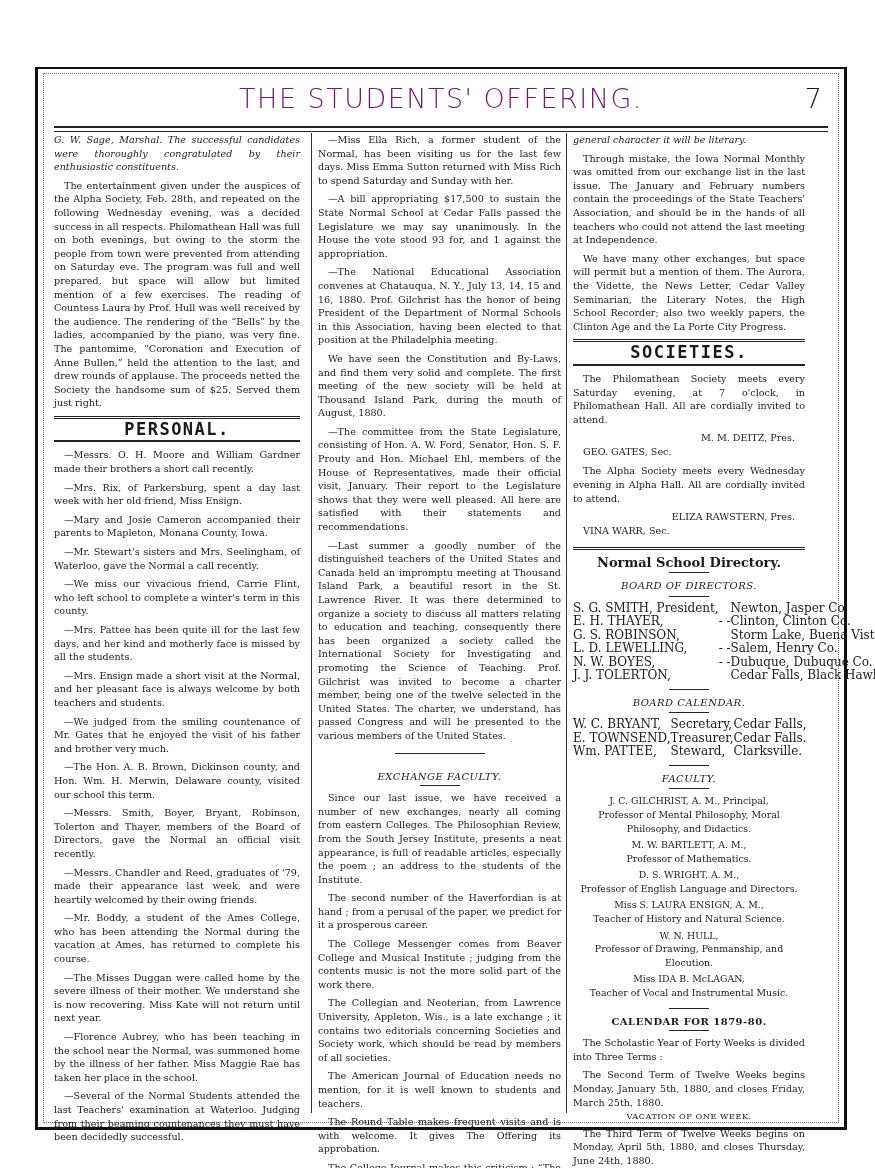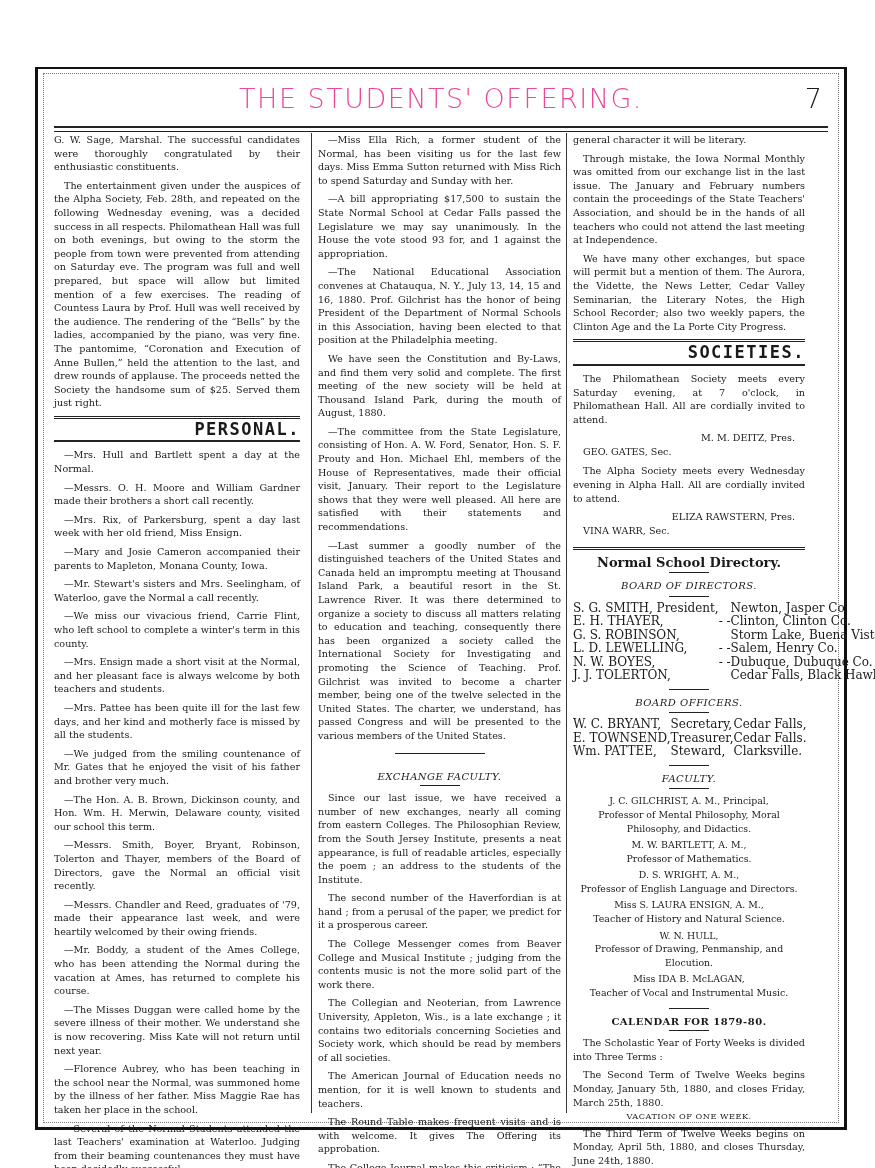--- a/index.html
+++ b/index.html
@@ -4,34 +4,34 @@
 <style>
   html, body { margin:0; padding:0; background:#fff; }
   body { width:875px; height:1168px; position:relative; overflow:hidden;
          font-family:"DejaVu Serif", serif; color:#1a1a1a; }
   .frame { position:absolute; left:35px; top:67px; width:806px; height:1058px;
            border:2px solid #111; border-left-width:3px; border-right-width:3px; border-bottom-width:3px; }
   .inner { position:absolute; left:5px; top:4px; right:5px; bottom:4px;
            border:1px dashed #777; border-style:dotted; }
   .masthead { position:absolute; left:0; right:0; top:14px; text-align:center;
               font-family:"DejaVu Sans", sans-serif; font-weight:300; font-size:27px;
-              letter-spacing:1.5px; color:#ec4899; }
+              letter-spacing:1.5px; color:#701a75; }
   .pageno { position:absolute; right:22px; top:14px; font-family:"DejaVu Sans", sans-serif;
             font-size:27px; font-weight:300; }
   .rule-top { position:absolute; left:16px; right:16px; top:57px; height:3px;
               border-top:2px solid #222; border-bottom:1px solid #222; }
   .col { position:absolute; top:64px; font-size:9.6px; line-height:13.6px; text-align:justify; }
   .c1 { left:16px; width:246px; }
   .c2 { left:273px; width:243px; border-left:1px solid #333; padding-left:6px; }
   .c3 { left:528px; width:232px; border-left:1px solid #333; padding-left:6px; }
   .c2, .c3 { bottom:14px; }
   p { margin:0 0 5px 0; text-indent:10px; }
-  p.ni { text-indent:0; }
+  p.ni { text-indent:0;font-style:italic; }
   .sechead { font-family:"DejaVu Sans Mono", monospace; font-weight:bold; font-size:17px;
-             text-align:right; letter-spacing:1.5px; margin:6px 0 6px 0; padding:4px 0;
+             text-align:center; letter-spacing:1.5px; margin:6px 0 6px 0; padding:4px 0;
              border-top:3px double #222; border-bottom:2px solid #222; }
   .subhead { text-align:center; font-style:italic; font-size:10px; letter-spacing:0.5px; margin:6px 0 3px; }
   .short-rule { width:40px; margin:2px auto 5px; border-top:1px solid #222; }
   .dirtitle { text-align:center; font-weight:bold; font-size:13px; margin:10px 0 2px; padding-top:6px;
               border-top:3px double #222; }
   table.dir { width:100%; border-collapse:collapse; font-size:12px; line-height:13.5px; }
   table.dir td { padding:0; white-space:nowrap; }
   table.dir td.r { }
   .fac { text-align:center; font-size:9.4px; line-height:13.6px; }
   .fac .nm { margin-top:3px; }
@@ -49,28 +49,27 @@
 
   <div class="masthead">THE STUDENTS' OFFERING.</div>
   <div class="pageno">7</div>
   <div class="rule-top"></div>
 
   <div class="col c1">
     <p class="ni">G. W. Sage, Marshal. The successful candidates were thoroughly congratulated by their enthusiastic constituents.</p>
     <p>The entertainment given under the auspices of the Alpha Society, Feb. 28th, and repeated on the following Wednesday evening, was a decided success in all respects. Philomathean Hall was full on both evenings, but owing to the storm the people from town were prevented from attending on Saturday eve. The program was full and well prepared, but space will allow but limited mention of a few exercises. The reading of Countess Laura by Prof. Hull was well received by the audience. The rendering of the “Bells” by the ladies, accompanied by the piano, was very fine. The pantomime, “Coronation and Execution of Anne Bullen,” held the attention to the last, and drew rounds of applause. The proceeds netted the Society the handsome sum of $25. Served them just right.</p>
     <div class="sechead">PERSONAL.</div>
     <div>
-      <p>—Mrs. Hull and Bartlett spent a day at the Normal.</p>
       <p>—Messrs. O. H. Moore and William Gardner made their brothers a short call recently.</p>
       <p>—Mrs. Rix, of Parkersburg, spent a day last week with her old friend, Miss Ensign.</p>
       <p>—Mary and Josie Cameron accompanied their parents to Mapleton, Monana County, Iowa.</p>
       <p>—Mr. Stewart's sisters and Mrs. Seelingham, of Waterloo, gave the Normal a call recently.</p>
       <p>—We miss our vivacious friend, Carrie Flint, who left school to complete a winter's term in this county.</p>
+      <p>—Mrs. Pattee has been quite ill for the last few days, and her kind and motherly face is missed by all the students.</p>
       <p>—Mrs. Ensign made a short visit at the Normal, and her pleasant face is always welcome by both teachers and students.</p>
-      <p>—Mrs. Pattee has been quite ill for the last few days, and her kind and motherly face is missed by all the students.</p>
       <p>—We judged from the smiling countenance of Mr. Gates that he enjoyed the visit of his father and brother very much.</p>
       <p>—The Hon. A. B. Brown, Dickinson county, and Hon. Wm. H. Merwin, Delaware county, visited our school this term.</p>
       <p>—Messrs. Smith, Boyer, Bryant, Robinson, Tolerton and Thayer, members of the Board of Directors, gave the Normal an official visit recently.</p>
       <p>—Messrs. Chandler and Reed, graduates of '79, made their appearance last week, and were heartily welcomed by their owing friends.</p>
       <p>—Mr. Boddy, a student of the Ames College, who has been attending the Normal during the vacation at Ames, has returned to complete his course.</p>
       <p>—The Misses Duggan were called home by the severe illness of their mother. We understand she is now recovering. Miss Kate will not return until next year.</p>
       <p>—Florence Aubrey, who has been teaching in the school near the Normal, was summoned home by the illness of her father. Miss Maggie Rae has taken her place in the school.</p>
       <p>—Several of the Normal Students attended the last Teachers' examination at Waterloo. Judging from their beaming countenances they must have been decidedly successful.</p>
     </div>
   </div>
@@ -139,21 +138,21 @@
             <td class="r">Dubuque, Dubuque Co.</td>
           </tr>
       <tr>
             <td>J. J. TOLERTON,</td>
             <td></td>
             <td class="r">Cedar Falls, Black Hawk Co.</td>
           </tr>
     </tbody>
       </table>
     <div class="short-rule" style="margin-top:6px"></div>
-    <div class="subhead">BOARD OFFICERS.</div>
+    <div class="subhead">BOARD CALENDAR.</div>
     <div class="short-rule"></div>
     <table class="dir">
       <tbody>
           <tr>
             <td>W. C. BRYANT,</td>
             <td>Secretary,</td>
             <td class="r">Cedar Falls,</td>
           </tr>
       <tr>
             <td>E. TOWNSEND,</td>

